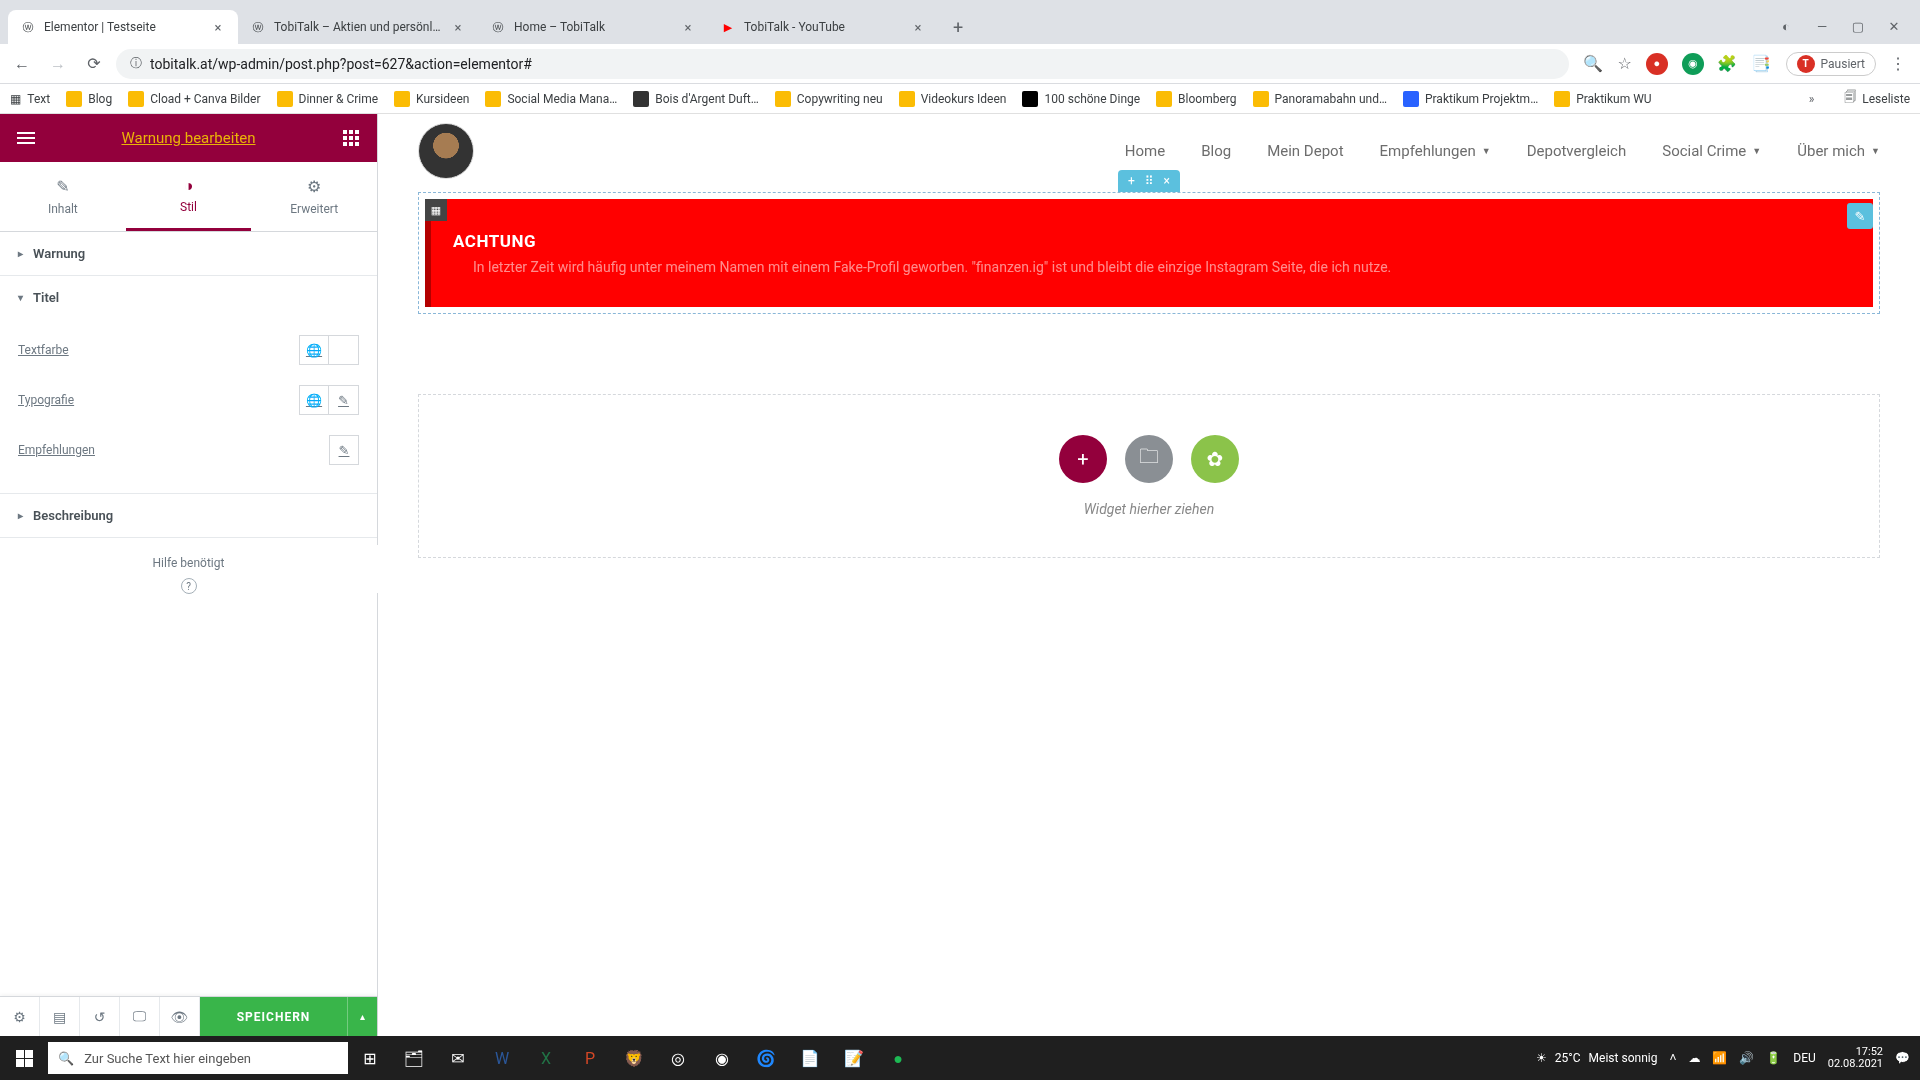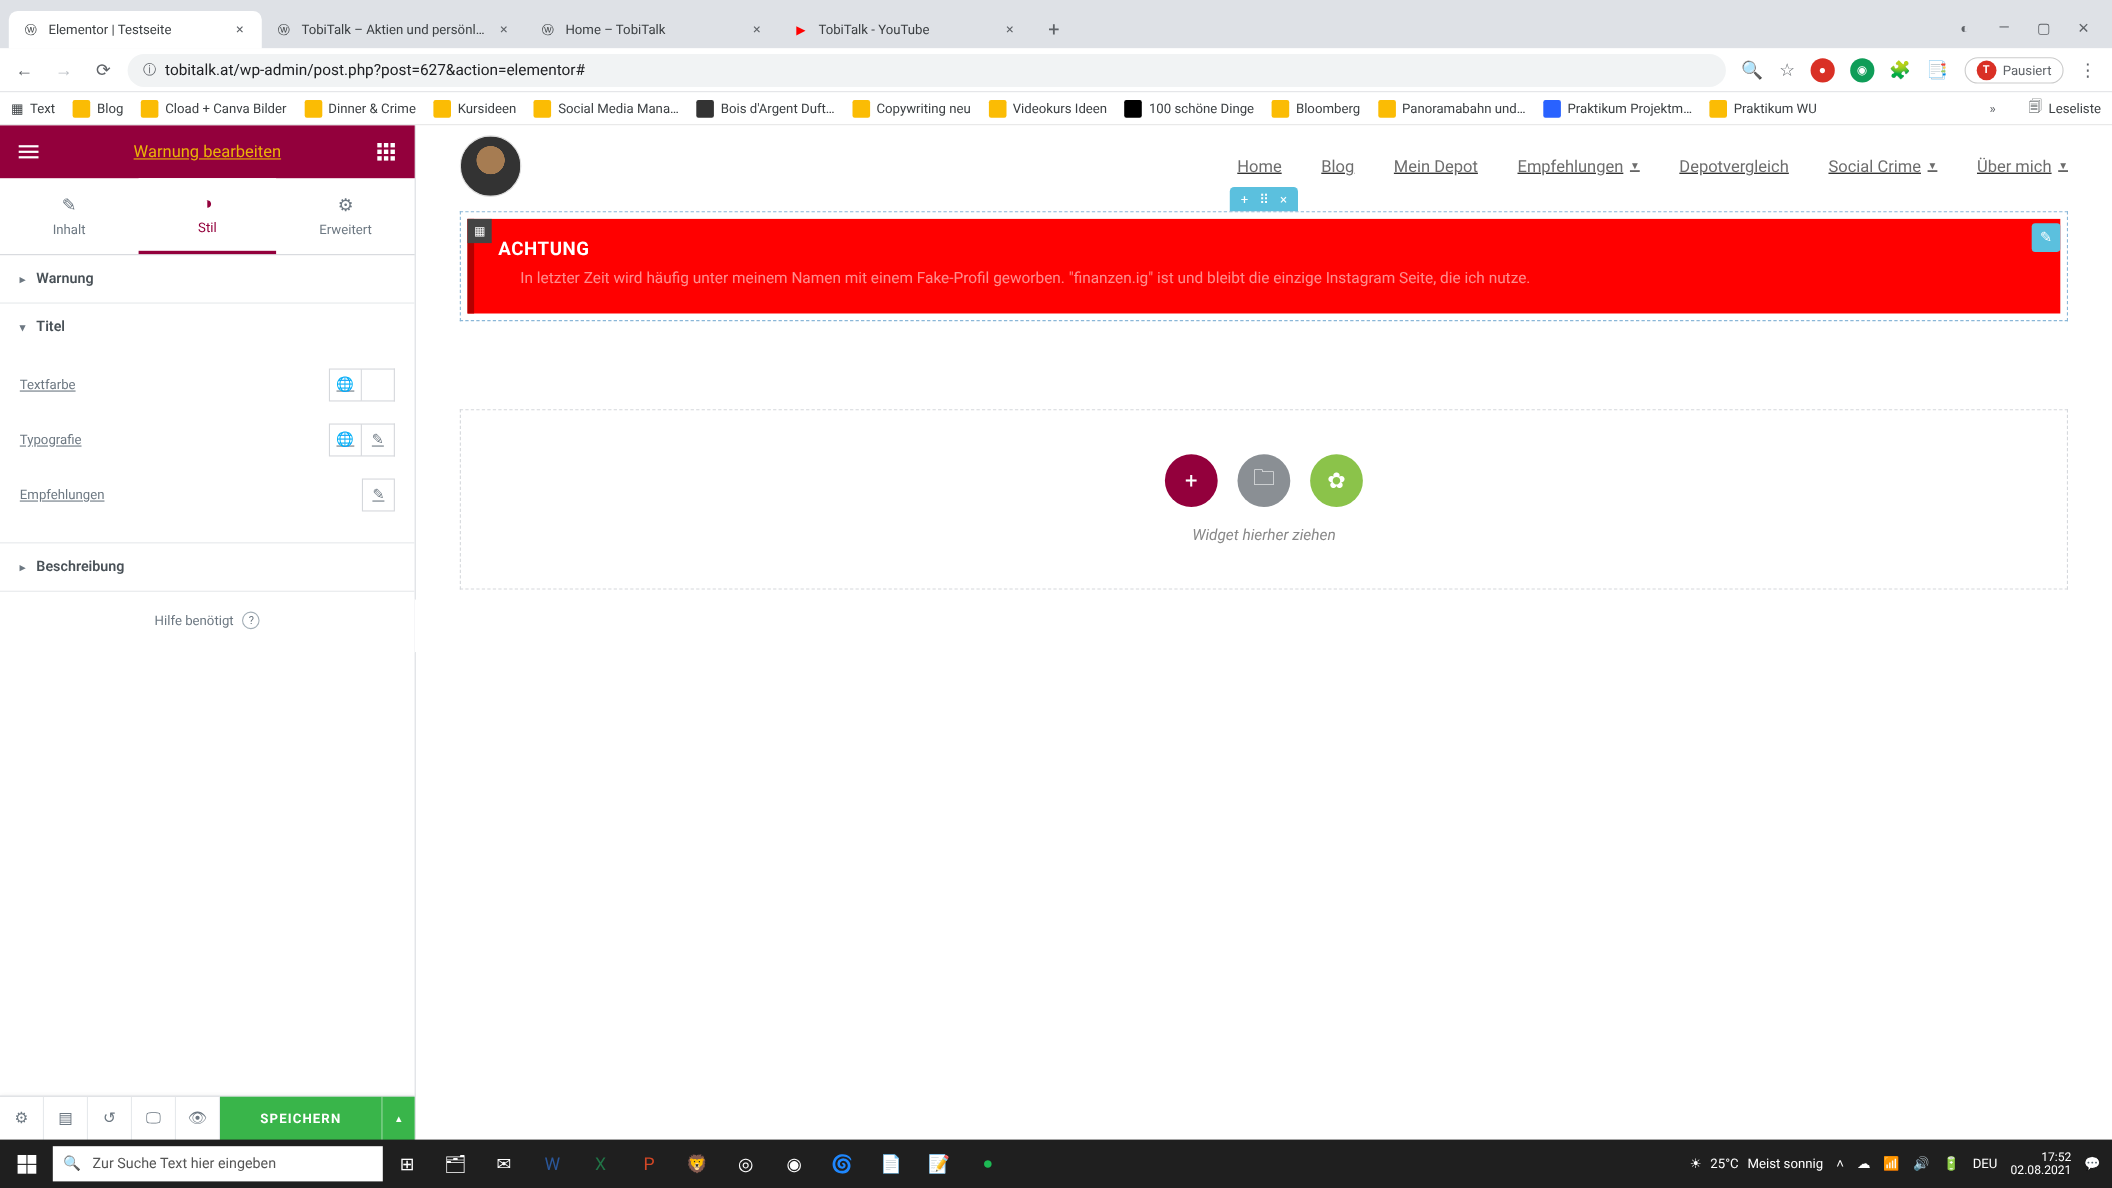--- a/index.html
+++ b/index.html
@@ -53,46 +53,46 @@
 .acc-item { border-bottom:1px solid #e6e9ec;}
 .acc-head { padding:14px 18px; display:flex; align-items:center; gap:10px; font-size:13px; font-weight:600; color:#495157; cursor:pointer;}
 .acc-head .caret { font-size:10px; color:#6d7882;}
 .acc-content { padding:6px 0 18px 0;}
 .ctrl-row { display:flex; align-items:center; justify-content:space-between; padding:10px 18px; font-size:12px; color:#6d7882;text-decoration:underline;}
 .ctrl-widgets { display:flex; gap:0;}
 .mini-btn { width:30px; height:30px; border:1px solid #d5d8dc; display:flex; align-items:center; justify-content:center; color:#6d7882; font-size:13px;}
 .mini-btn + .mini-btn { border-left:none;}
 .mini-swatch { border:1px solid #d5d8dc; border-left:none; width:30px; height:30px; background:#fff;}
 
-.help-row { text-align:center; padding:18px 0; font-size:12px; color:#6d7882; display:flex; align-items:center; justify-content:center; gap:8px;}
+.help-row { text-align:center; padding:18px 0; font-size:12px; color:#6d7882; display:flex; align-items:center; justify-content:center; gap:8px;flex-direction:column;}
 .help-q { width:16px; height:16px; border:1px solid #a4afb7; border-radius:50%; display:flex; align-items:center; justify-content:center; font-size:10px;}
 
 .el-footer { height:40px; background:#fff; border-top:1px solid #d5d8dc; display:flex; align-items:center; box-shadow:0 -1px 4px rgba(0,0,0,0.06);}
 .ef-btn { width:40px; height:40px; display:flex; align-items:center; justify-content:center; color:#6d7882; font-size:14px; border-right:1px solid #e6e9ec;}
 .ef-save { flex:1; background:#39b54a; color:#fff; font-size:12px; font-weight:bold; letter-spacing:1px; display:flex; align-items:center; justify-content:center; height:40px;}
 .ef-caret { width:30px; height:40px; background:#39b54a; border-left:1px solid rgba(255,255,255,0.3); display:flex; align-items:center; justify-content:center; color:#fff; font-size:10px;}
 
 .collapse-handle { position:absolute; right:-14px; top:430px; width:14px; height:50px; background:#fff; border:1px solid #d5d8dc; border-left:none; border-radius:0 4px 4px 0; display:flex; align-items:center; justify-content:center; color:#a4afb7; font-size:10px;}
 
 
 .canvas { flex:1; background:#fff; overflow:auto; position:relative;}
-.site-header { height:74px; display:flex; align-items:center; padding:0 40px;text-decoration:underline;}
+.site-header { height:74px; display:flex; align-items:center; padding:0 40px;}
 .site-logo { width:56px; height:56px; border-radius:50%; background: radial-gradient(circle at 50% 40%, #a67c52 30%, #333 31%); border:1px solid #ddd;}
 .site-nav { margin-left:auto; display:flex; gap:36px; font-size:15px; color:#6d6d6d;}
 .site-nav .nitem { display:flex; align-items:center; gap:6px; cursor:pointer;}
 .site-nav .dd { font-size:9px;}
 
 .section-wrap { padding: 4px 40px 20px 40px; position:relative;}
 .section-outline { border:1px dashed #8ab7d8; padding:6px; position:relative;}
 .sec-tab { position:absolute; top:-18px; left:50%; transform:translateX(-50%); background:#5bc0de; height:22px; border-radius:4px 4px 0 0; display:flex; align-items:center; gap:10px; padding:0 10px; color:#fff; font-size:12px;}
 .sec-tab span { cursor:pointer;}
 .col-handle { position:absolute; left:6px; top:6px; width:22px; height:22px; background:#444; color:#fff; display:flex; align-items:center; justify-content:center; font-size:11px; z-index:3;}
 .edit-handle { position:absolute; right:6px; top:10px; width:26px; height:26px; background:#5bc0de; color:#fff; display:flex; align-items:center; justify-content:center; font-size:13px; z-index:3; border-radius:3px;}
 
-.alert-box { background:#ff0000; border-left:6px solid #b30000; color:#fff; padding:18px 22px; min-height:86px;}
+.alert-box { background:#ff0000; border-left:6px solid #b30000; color:#fff; padding:32px 22px; min-height:86px;}
 .alert-title { font-weight:bold; font-size:17px; letter-spacing:0.5px; margin-bottom:8px;}
 .alert-desc { font-size:14px; color: rgba(255,255,255,0.55); margin-left: 20px;}
 
 .drop-section { margin:60px 40px 20px 40px; border:1px dashed #d5d8dc; padding:40px 20px; display:flex; flex-direction:column; align-items:center; gap:18px;}
 .drop-btns { display:flex; gap:18px;}
 .dbtn { width:48px; height:48px; border-radius:50%; display:flex; align-items:center; justify-content:center; color:#fff; font-size:20px;}
 .db1 { background:#93003c;}
 .db2 { background:#8a8f94;}
 .db3 { background:#8bc34a;}
 .drop-label { font-style:italic; color:#888; font-size:14px;}

